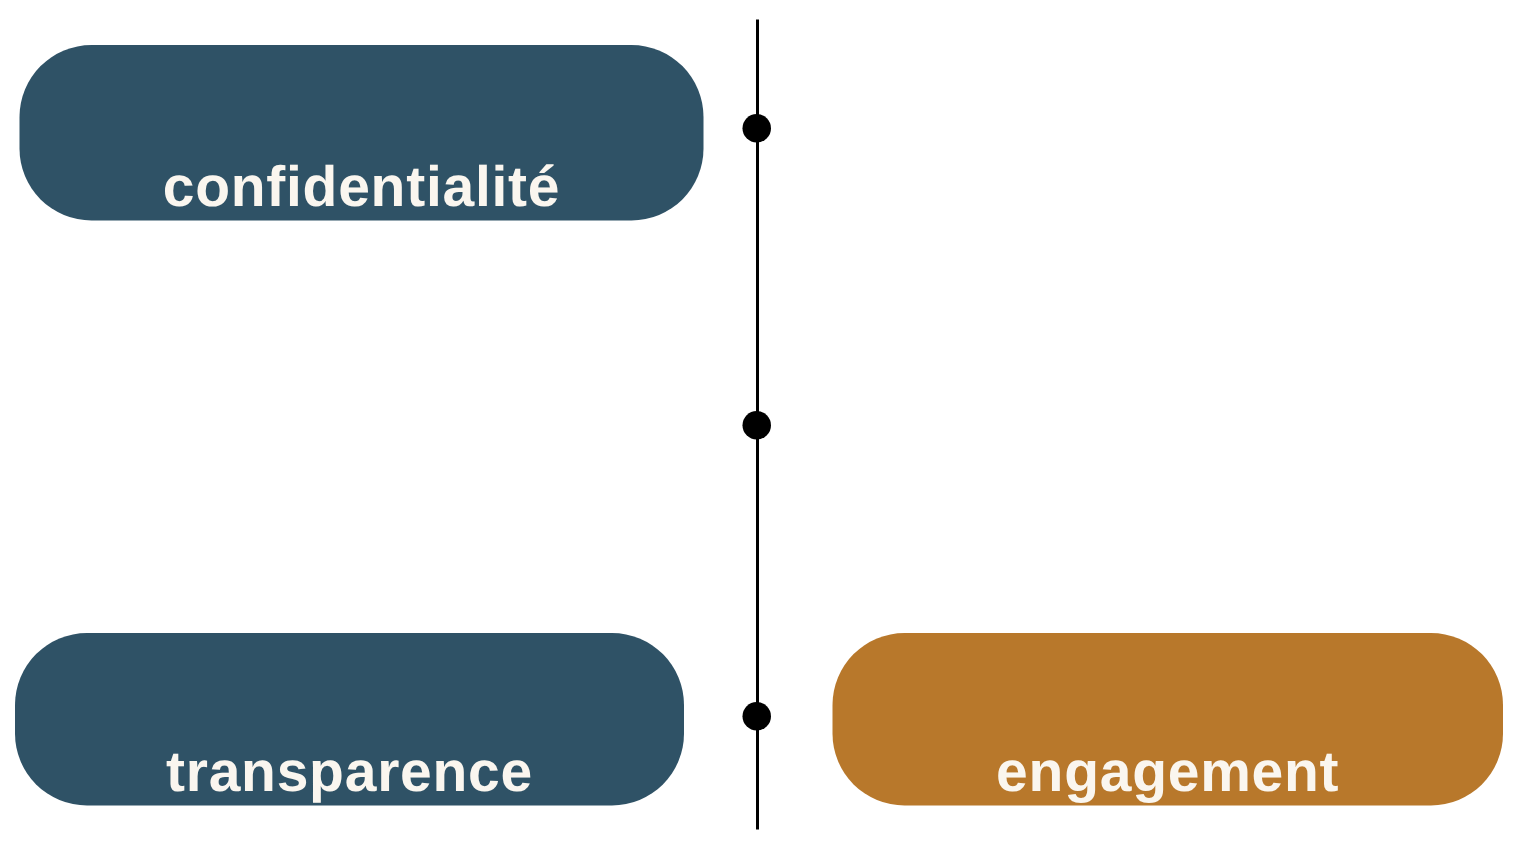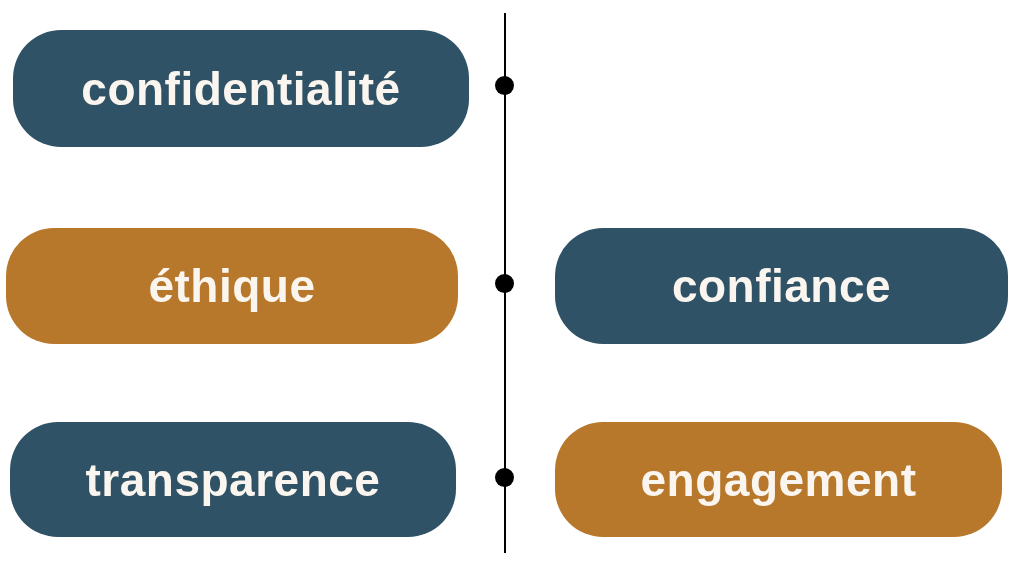--- a/index.html
+++ b/index.html
@@ -30,25 +30,25 @@
     border-radius: 50%;
     background: #000000;
     left: 495px;
   }
   .dot-1 { top: 76px; }
   .dot-2 { top: 274px; }
   .dot-3 { top: 468px; }
   .pill {
     position: absolute;
     display: flex;
-    align-items: center;
+    align-items: flex-end;
     justify-content: center;
     border-radius: 48px;
     color: #FAF6EF;
-    font-size: 46px;
+    font-size: 38px;
     font-weight: bold;
     letter-spacing: 0.5px;
     text-align: center;
   }
   
   .p-left-1  { left: 13px;  top: 30px;  width: 456px; height: 117px; }
   .p-left-2  { left: 6px;   top: 228px; width: 452px; height: 116px; }
   .p-left-3  { left: 10px;  top: 422px; width: 446px; height: 115px; }
   
   .p-right-1 { left: 555px; top: 30px;  width: 452px; height: 117px; }
@@ -64,27 +64,21 @@
 
   <div class="dot dot-1"></div>
   <div class="dot dot-2"></div>
   <div class="dot dot-3"></div>
 
   <div class="pill p-left-1" style="background-color: rgb(47, 82, 102);">
     <span>confidentialité</span>
   </div>
 
 
-  <div class="pill p-left-2" style="background-color: rgb(184, 120, 43);">
-    <span>éthique</span>
-  </div>
 
-  <div class="pill p-right-2" style="background-color: rgb(47, 82, 102);">
-    <span>confiance</span>
-  </div>
 
   <div class="pill p-left-3" style="background-color: rgb(47, 82, 102);">
     <span>transparence</span>
   </div>
 
   <div class="pill p-right-3" style="background-color: rgb(184, 120, 43);">
     <span>engagement</span>
   </div>
 
 </div>

